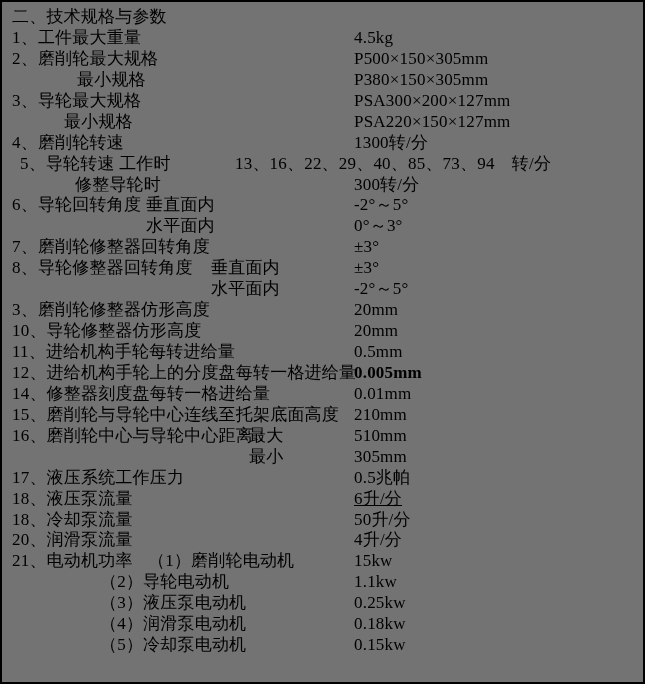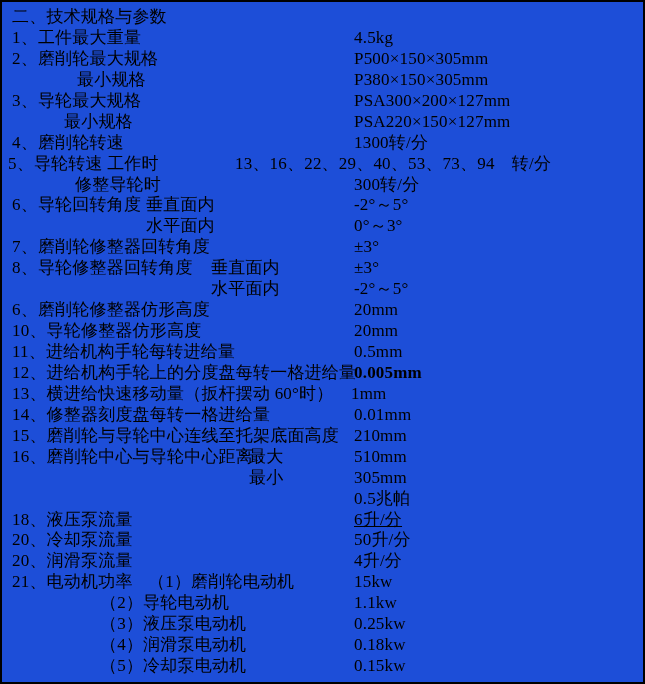--- a/index.html
+++ b/index.html
@@ -1,21 +1,21 @@
 <!DOCTYPE html>
 <html><head>
 <meta charset="utf-8">
 <style>
   html, body { margin: 0; padding: 0; background: #d9d9d9; }
   .page {
     position: relative;
     width: 645px;
     height: 684px;
     box-sizing: border-box;
-    background: #1d4ed8;
+    background: #737373;
     border: 2px solid #000000;
     color: #000000;
     font-family: "Liberation Serif", "DejaVu Serif", serif;
     font-size: 17px;
     overflow: hidden;
   }
   .content {
     position: absolute;
     left: 0;
     top: 5px;
@@ -60,22 +60,22 @@
         </div>
         <div class="row">
           <span class="cell" style="left: 62px;">最小规格</span>
           <span class="cell" style="left: 352px;">PSA220×150×127mm</span>
         </div>
         <div class="row">
           <span class="cell" style="left: 10px;">4、磨削轮转速</span>
           <span class="cell" style="left: 352px;">1300转/分</span>
         </div>
         <div class="row">
-          <span class="cell" style="left: 6px;">5、导轮转速 工作时</span>
-          <span class="cell" style="left: 233px;">13、16、22、29、40、53、73、94　转/分</span>
+          <span class="cell" style="left: 18px;">5、导轮转速 工作时</span>
+          <span class="cell" style="left: 233px;">13、16、22、29、40、85、73、94　转/分</span>
         </div>
         <div class="row">
           <span class="cell" style="left: 73px;">修整导轮时</span>
           <span class="cell" style="left: 352px;">300转/分</span>
         </div>
         <div class="row">
           <span class="cell" style="left: 10px;">6、导轮回转角度</span>
           <span class="cell" style="left: 144px;">垂直面内</span>
           <span class="cell" style="left: 352px;">-2°～5°</span>
         </div>
@@ -90,65 +90,62 @@
         <div class="row">
           <span class="cell" style="left: 10px;">8、导轮修整器回转角度</span>
           <span class="cell" style="left: 209px;">垂直面内</span>
           <span class="cell" style="left: 352px;">±3°</span>
         </div>
         <div class="row">
           <span class="cell" style="left: 209px;">水平面内</span>
           <span class="cell" style="left: 352px;">-2°～5°</span>
         </div>
         <div class="row">
-          <span class="cell" style="left: 10px;">6、磨削轮修整器仿形高度</span>
+          <span class="cell" style="left: 10px;">3、磨削轮修整器仿形高度</span>
           <span class="cell" style="left: 352px;">20mm</span>
         </div>
         <div class="row">
           <span class="cell" style="left: 10px;">10、导轮修整器仿形高度</span>
           <span class="cell" style="left: 352px;">20mm</span>
         </div>
         <div class="row">
           <span class="cell" style="left: 10px;">11、进给机构手轮每转进给量</span>
           <span class="cell" style="left: 352px;">0.5mm</span>
         </div>
         <div class="row">
           <span class="cell" style="left: 10px;">12、进给机构手轮上的分度盘每转一格进给量</span>
           <span class="cell" style="left: 352px; font-weight: bold;">0.005mm</span>
-        </div>
-        <div class="row">
-          <span class="cell" style="left: 10px;">13、横进给快速移动量（扳杆摆动 60°时）</span>
-          <span class="cell" style="left: 349px;">1mm</span>
         </div>
         <div class="row">
           <span class="cell" style="left: 10px; text-align: right;">14、修整器刻度盘每转一格进给量</span>
           <span class="cell" style="left: 352px;">0.01mm</span>
         </div>
         <div class="row">
           <span class="cell" style="left: 10px;">15、磨削轮与导轮中心连线至托架底面高度</span>
           <span class="cell" style="left: 352px;">210mm</span>
         </div>
         <div class="row">
           <span class="cell" style="left: 10px;">16、磨削轮中心与导轮中心距离：</span>
           <span class="cell" style="left: 247px;">最大</span>
           <span class="cell" style="left: 352px;">510mm</span>
         </div>
         <div class="row">
           <span class="cell" style="left: 247px;">最小</span>
           <span class="cell" style="left: 352px;">305mm</span>
         </div>
         <div class="row">
+          <span class="cell" style="left: 10px;">17、液压系统工作压力</span>
           <span class="cell" style="left: 352px;">0.5兆帕</span>
         </div>
         <div class="row">
           <span class="cell" style="left: 10px;">18、液压泵流量</span>
           <span class="cell" style="left: 352px; text-decoration: underline;">6升/分</span>
         </div>
         <div class="row">
-          <span class="cell" style="left: 10px;">20、冷却泵流量</span>
+          <span class="cell" style="left: 10px;">18、冷却泵流量</span>
           <span class="cell" style="left: 352px;">50升/分</span>
         </div>
         <div class="row">
           <span class="cell" style="left: 10px;">20、润滑泵流量</span>
           <span class="cell" style="left: 352px;">4升/分</span>
         </div>
         <div class="row">
           <span class="cell" style="left: 10px;">21、电动机功率</span>
           <span class="cell" style="left: 98px; margin-left: 48px;">（1）磨削轮电动机</span>
           <span class="cell" style="left: 352px;">15kw</span>

